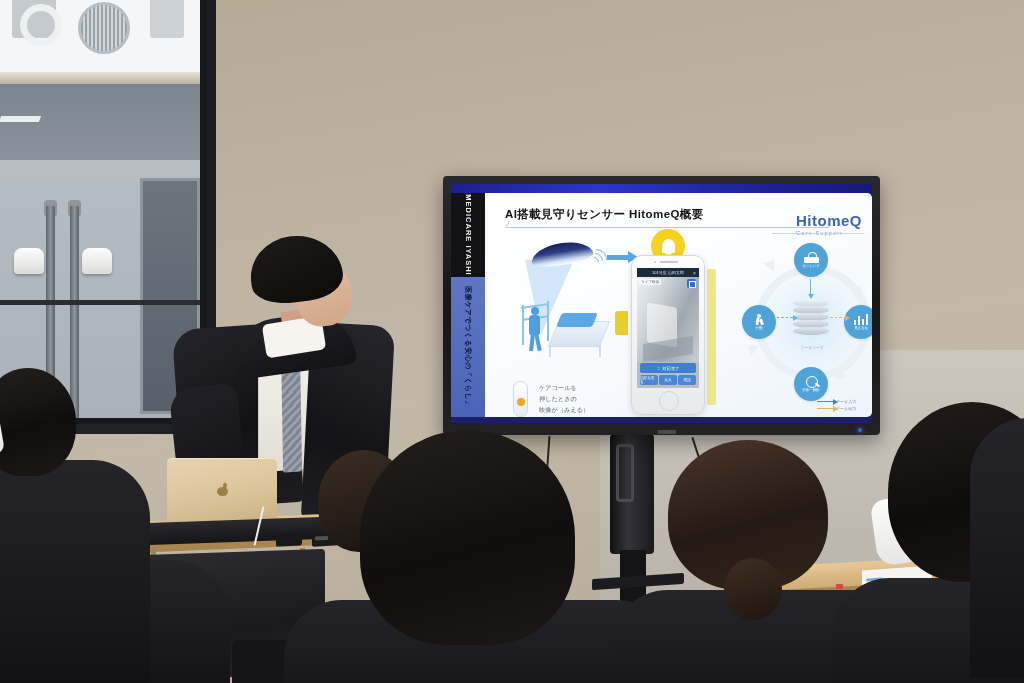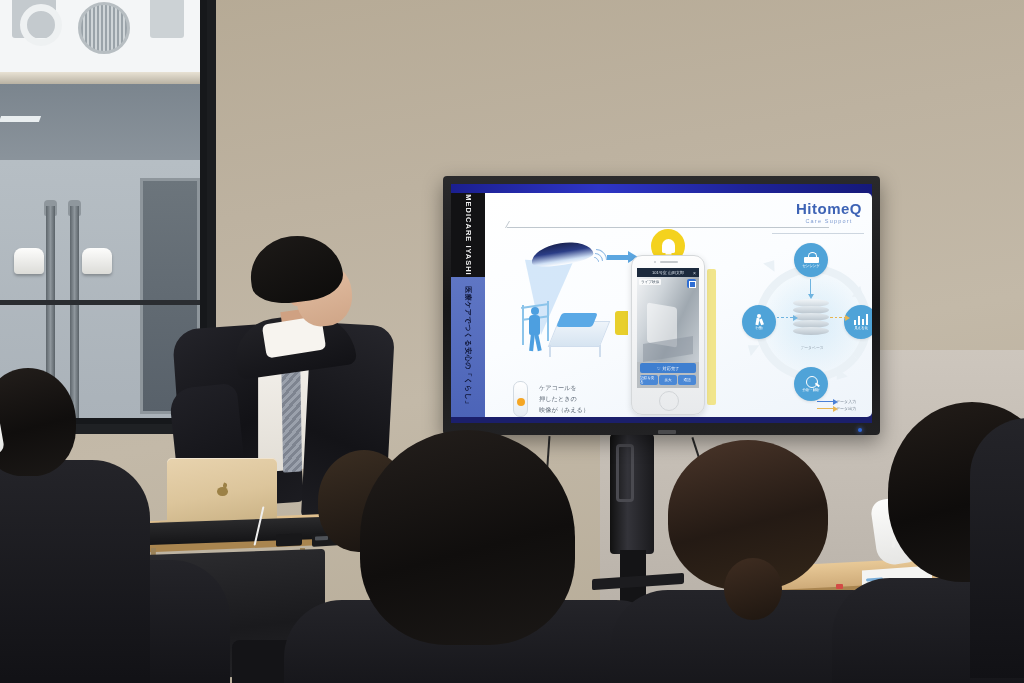--- a/index.html
+++ b/index.html
@@ -123,21 +123,21 @@
     font-size:11.5px; font-weight:700; color:#141414; letter-spacing:.4px;
   }
   .title-rule{
     position:absolute; left:22px; top:34px; width:322px; height:1px; background:#bfc7ce;
   }
   .title-tick{
     position:absolute; left:22px; top:28px; width:1px; height:7px; background:#bfc7ce;
     transform:skewX(-30deg);
   }
   .slide-logo{
-    position:absolute; right:10px; top:8px; text-align:center;
+    position:absolute; right:10px; top:20px; text-align:left;
   }
   .slide-logo .lg1{ font-size:15px; font-weight:700; color:#3d63b5; letter-spacing:.5px; line-height:1; }
   .slide-logo .lg2{ font-size:5.5px; color:#7d9ad0; letter-spacing:1.2px; margin-top:2px;}
   .logo-underline{ position:absolute; right:8px; top:40px; width:92px; height:1px; background:#cdd6e0;}
 
   
   .sensor-group{ position:absolute; left:24px; top:48px; width:120px; height:125px;}
   .sensor-dome{
     position:absolute; left:22px; top:2px; width:62px; height:22px;
     background:linear-gradient(180deg,#1a2352 0%,#2b3d86 40%,#cfe0f5 80%,#ffffff 100%);
@@ -588,20 +588,21 @@
           <div class="rail-black">
             <span>MEDICARE IYASHI</span>
           </div>
           <div class="rail-blue">
             <span>医療ケアでつくる安心の「くらし」</span>
           </div>
         </div>
 
         <div class="slide-page">
 
+          <div class="slide-title">AI搭載見守りセンサー HitomeQ概要</div>
           <div class="title-tick"></div>
           <div class="title-rule"></div>
 
           <div class="slide-logo">
             <div class="lg1">HitomeQ</div>
             <div class="lg2">Care Support</div>
           </div>
           <div class="logo-underline"></div>
 
           <div class="sensor-group">

